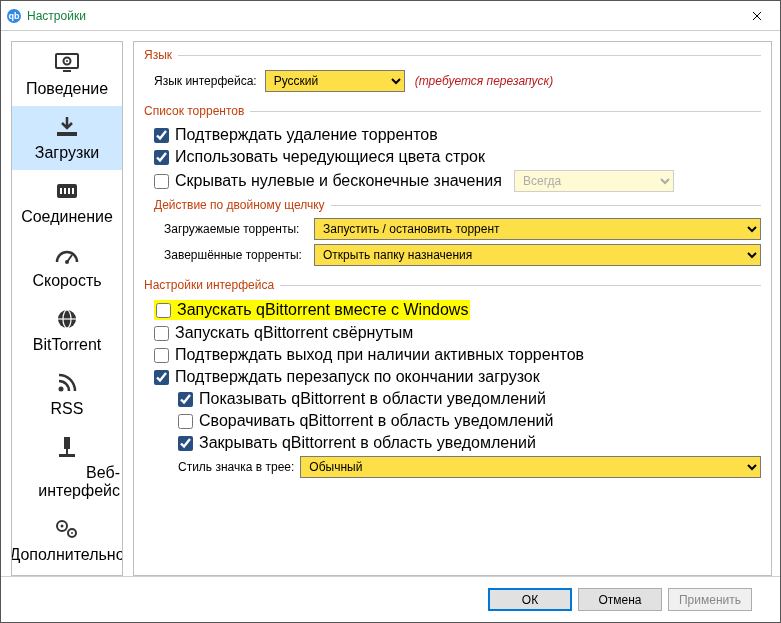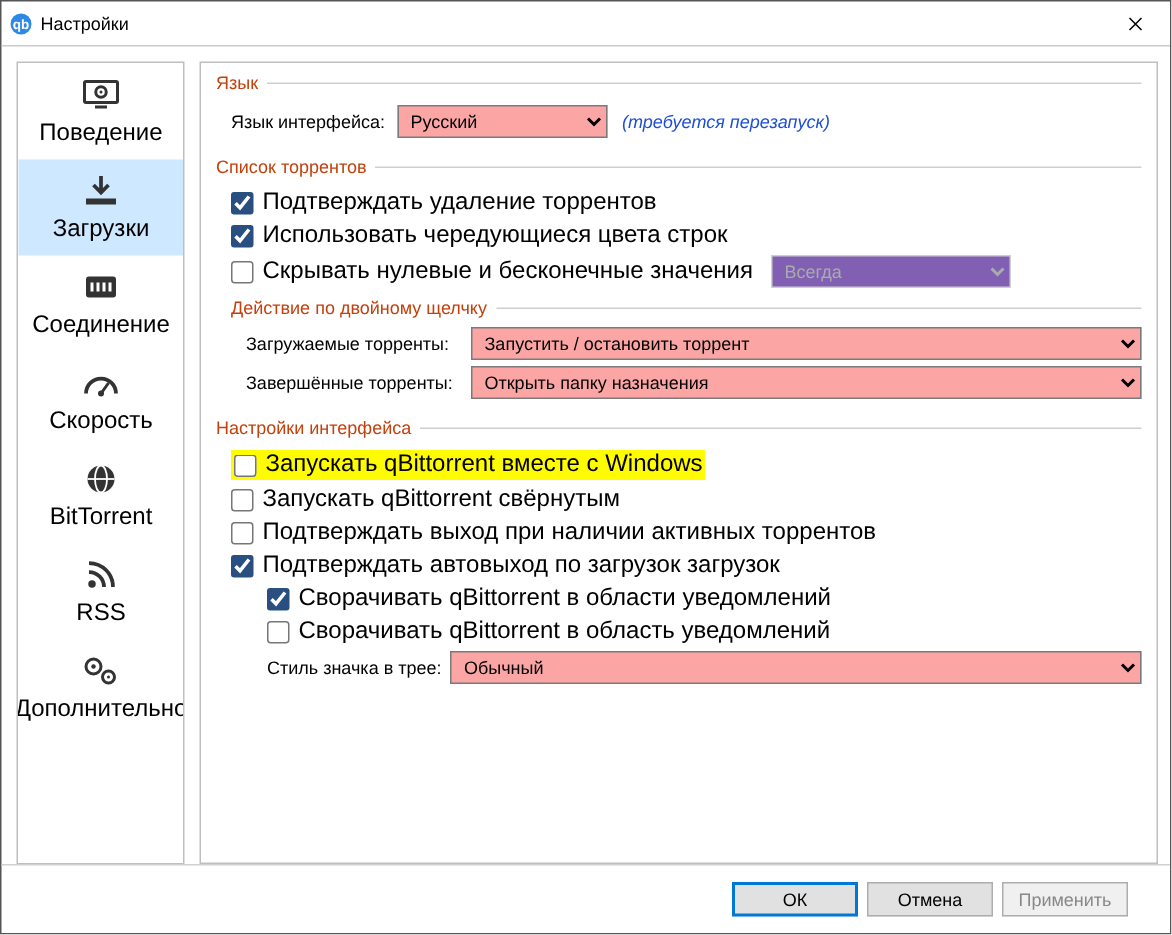--- a/index.html
+++ b/index.html
@@ -1,41 +1,41 @@
 <!DOCTYPE html>
 <html><head>
 <meta charset="utf-8">
 <style>
   * { box-sizing: border-box; margin: 0; padding: 0; }
   body { font-family: "Segoe UI", Tahoma, sans-serif; font-size: 12px; background: #fff; color: #000; }
   .window { width: 781px; height: 623px; border: 1px solid #555; display: flex; flex-direction: column; background: #fff; }
   .titlebar { height: 30px; display: flex; align-items: center; padding: 0 0 0 6px; border-bottom: 1px solid #ccc; }
   .titlebar .app-icon { width: 14px; height: 14px; border-radius: 50%; background: #2f88e6; margin-right: 6px; display: inline-flex; align-items: center; justify-content: center; color: #fff; font-size: 9px; font-weight: bold; }
-  .titlebar .title { flex: 1; font-size: 12px; color: #000000; }
+  .titlebar .title { flex: 1; font-size: 12px; color: #15803d; }
   .titlebar .close { width: 46px; height: 30px; display: flex; align-items: center; justify-content: center; font-size: 14px; cursor: pointer; }
   .body { flex: 1; display: flex; padding: 10px 8px 0 10px; gap: 10px; overflow: hidden; }
   .sidebar { width: 112px; border: 1px solid #bfbfbf; background: #fff; overflow-y: auto; }
   .sidebar-item { display: flex; flex-direction: column; align-items: center; padding: 6px 2px 8px; cursor: pointer; }
   .sidebar-item.selected { background: #cde8ff; }
   .sidebar-item .icon-wrap { height: 30px; display: flex; align-items: center; justify-content: center; color: #3b3b3b; }
   .sidebar-item .label { font-size: 16px; text-align: right; margin-top: 2px; }
   .main { flex: 1; border: 1px solid #bfbfbf; background: #fff; overflow-y: auto; padding: 2px 0; }
   .group { margin: 4px 10px 10px; }
   .group-title-row { display: flex; align-items: center; margin-bottom: 6px; }
   .group-title { color: #c2410c; font-size: 12px; white-space: nowrap; }
   .group-line { flex: 1; height: 1px; background: #cfcfcf; margin-left: 6px; }
   .row { display: flex; align-items: center; padding: 2px 0 2px 10px; min-height: 20px; }
   .row.indent { padding-left: 34px; }
   .row label, .row span.txt { font-size: 16px; }
   .row input[type=checkbox] { width: 15px; height: 15px; margin-right: 6px; accent-color: #294e80; }
   .row .field-label { min-width: 150px; font-size: 12px; }
-  select { font-size: 12px; height: 22px; border: 1px solid #7a7a7a; background: #fca5a5; padding: 0 4px; }
-  select:disabled { background: #4c1d95; color: #888; border-color: #bcbcbc; }
+  select { font-size: 12px; height: 22px; border: 1px solid #7a7a7a; background: #fde047; padding: 0 4px; }
+  select:disabled { background: #fef9c3; color: #888; border-color: #bcbcbc; }
   .flex-fill { flex: 1; }
-  .hint { color: #1d4ed8; font-style: italic; margin-left: 10px; }
+  .hint { color: #b91c1c; font-style: italic; margin-left: 10px; }
   .hl { background: #fffb00; padding: 1px 2px; display: inline-flex; align-items: center; }
   .footer { height: 46px; border-top: 1px solid #d0d0d0; display: flex; justify-content: flex-end; align-items: center; padding: 0 28px; gap: 6px; }
   .btn { min-width: 84px; height: 23px; border: 1px solid #adadad; background: #e1e1e1; font-size: 12px; cursor: pointer; }
   .btn.primary { border: 2px solid #0078d7; background: #e1e1e1; }
   .btn:disabled { color: #888; background: #f0f0f0; }
   .subgroup-title-row { display: flex; align-items: center; margin: 4px 0 4px 10px; }
   svg { display: block; }
 </style>
 </head>
 <body>
@@ -112,20 +112,30 @@
           <svg width="22" height="22" viewBox="0 0 22 22">
               <circle cx="5" cy="17" r="2.5" fill="#333"></circle>
               <path d="M3 9 a10 10 0 0 1 10 10" fill="none" stroke="#333" stroke-width="2.5"></path>
               <path d="M3 3 a16 16 0 0 1 16 16" fill="none" stroke="#333" stroke-width="2.5"></path>
             </svg>
         </span>
         <span class="label">RSS</span>
       </div>
       <div class="sidebar-item">
         <span class="icon-wrap">
+          <svg width="22" height="24" viewBox="0 0 22 24">
+              <rect x="8" y="2" width="6" height="12" fill="#333"></rect>
+              <line x1="11" y1="14" x2="11" y2="19" stroke="#333" stroke-width="2"></line>
+              <rect x="3" y="19" width="16" height="3" fill="#333"></rect>
+            </svg>
+        </span>
+        <span class="label">Веб-интерфейс</span>
+      </div>
+      <div class="sidebar-item">
+        <span class="icon-wrap">
           <svg width="26" height="22" viewBox="0 0 26 22">
               <circle cx="8" cy="8" r="5" fill="none" stroke="#333" stroke-width="2"></circle>
               <circle cx="8" cy="8" r="1.5" fill="#333"></circle>
               <circle cx="18" cy="15" r="4" fill="none" stroke="#333" stroke-width="2"></circle>
               <circle cx="18" cy="15" r="1" fill="#333"></circle>
             </svg>
         </span>
         <span class="label">Дополнительно</span>
       </div>
     </div>
@@ -199,29 +209,33 @@
         <div class="row">
           <input type="checkbox" style="">
           <span class="txt">Запускать qBittorrent свёрнутым</span>
         </div>
         <div class="row">
           <input type="checkbox" style="">
           <span class="txt">Подтверждать выход при наличии активных торрентов</span>
         </div>
         <div class="row">
           <input type="checkbox" checked="" style="">
-          <span class="txt">Подтверждать автовыход по загрузок загрузок</span>
-        </div>
-        <div class="row indent">
-          <input type="checkbox" checked="" style="">
-          <span class="txt">Сворачивать qBittorrent в области уведомлений</span>
+          <span class="txt">Подтверждать перезапуск по окончании загрузок</span>
+        </div>
+        <div class="row indent">
+          <input type="checkbox" checked="" style="">
+          <span class="txt">Показывать qBittorrent в области уведомлений</span>
         </div>
         <div class="row indent">
           <input type="checkbox" style="">
           <span class="txt">Сворачивать qBittorrent в область уведомлений</span>
+        </div>
+        <div class="row indent">
+          <input type="checkbox" checked="" style="">
+          <span class="txt">Закрывать qBittorrent в область уведомлений</span>
         </div>
         <div class="row indent">
           <span class="field-label" style="min-width:auto;margin-right:6px">Стиль значка в трее:</span>
           <select class="flex-fill">
             <option>Обычный</option>
           </select>
         </div>
       </div>
 
 

